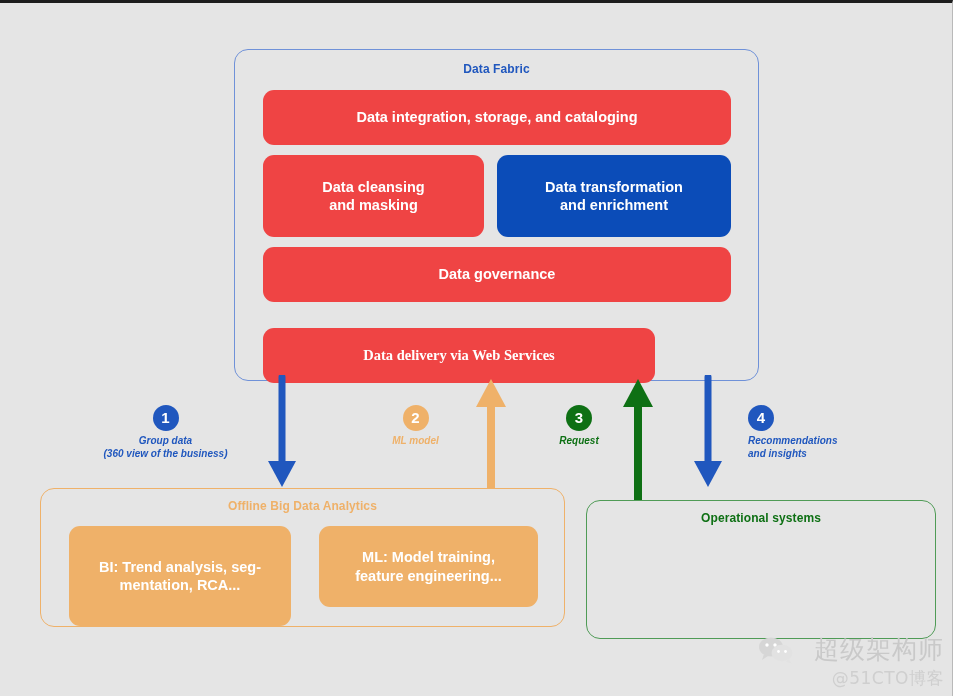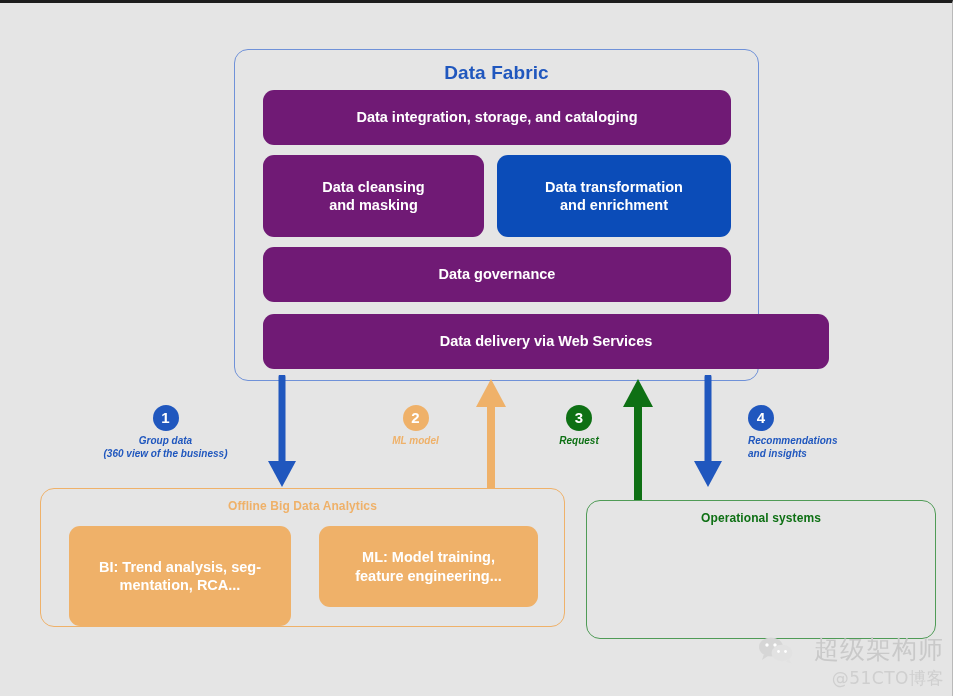--- a/index.html
+++ b/index.html
@@ -37,47 +37,47 @@
 
   
   #fabric {
     left: 234px; top: 46px;
     width: 525px; height: 332px;
     border: 1.6px solid #6f91d8;
   }
   #fabric .group-title {
     top: 12px;
     color: #2057be;
-    font-size: 19px;
+    font-size: 12px;
   }
 
   .box {
     position: absolute;
     border-radius: 11px;
     color: #ffffff;
     display: flex;
     align-items: center;
     justify-content: center;
     text-align: center;
     font-weight: bold;
     font-size: 14.5px;
     line-height: 1.25;
     box-sizing: border-box;
     white-space: pre-line;
   }
-  .box.blue      { background: #701a75; }
+  .box.blue      { background: #ef4444; }
   .box.blue-dark { background: #0b4cb8; }
   .box.orange    { background: #efb169; }
   .box.green     { background: #0e7014; }
 
   #box-integration   { left: 28px;  top: 40px;  width: 468px; height: 55px; }
   #box-cleansing     { left: 28px;  top: 105px; width: 221px; height: 82px; }
   #box-transform     { left: 262px; top: 105px; width: 234px; height: 82px; }
   #box-governance    { left: 28px;  top: 197px; width: 468px; height: 55px; }
-  #box-delivery      { left: 28px;  top: 264px; width: 566px; height: 55px; }
+  #box-delivery      { left: 28px;  top: 278px; width: 392px; height: 55px; font-family: Liberation Serif, serif; }
 
   
   #offline {
     left: 40px; top: 485px;
     width: 525px; height: 139px;
     border: 1.6px solid #efb169;
   }
   #offline .group-title { top: 10px; color: #efb169; }
   #box-bi { left: 28px; top: 37px; width: 222px; height: 100px; }
   #box-ml { left: 278px; top: 37px; width: 219px; height: 81px; }

